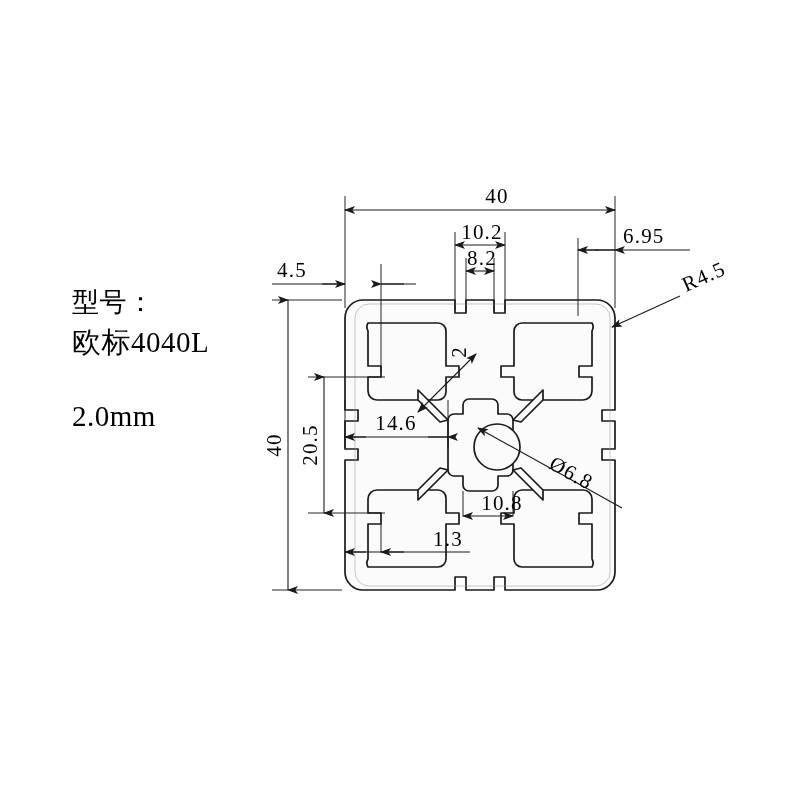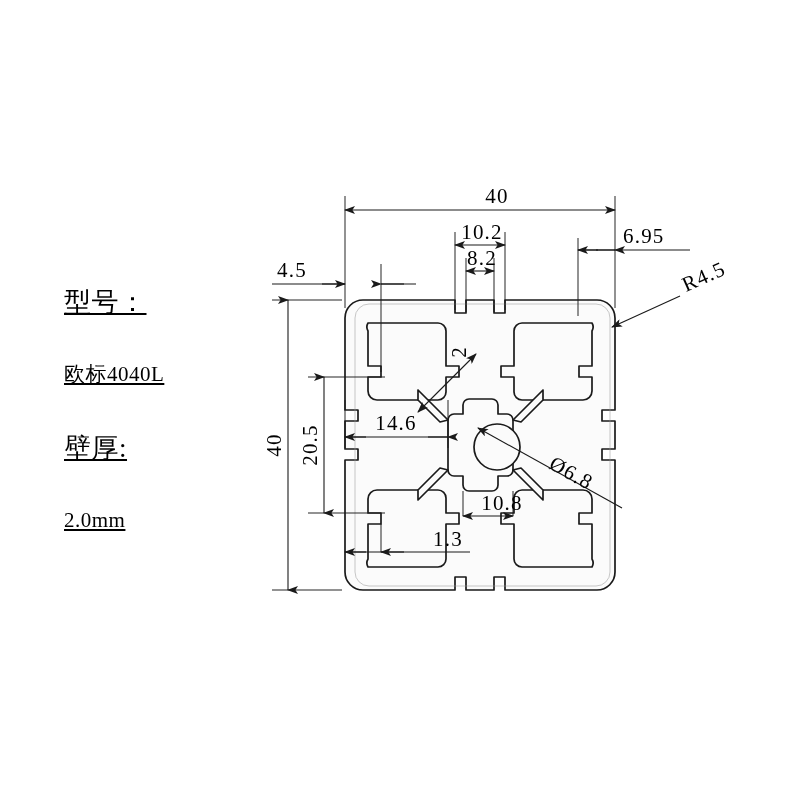--- a/index.html
+++ b/index.html
@@ -17,41 +17,39 @@
   }
   #root {
     position: relative;
     width: 800px;
     height: 800px;
     background: #ffffff;
   }
   
   .spec-block {
     position: absolute;
-    left: 64px;
+    left: 72px;
     top: 282px;
     width: 230px;
-    text-decoration: underline;
   }
   .spec-group {
     margin-bottom: 34px;
   }
   .spec-group:last-child { margin-bottom: 0; }
   .spec-label {
     font-size: 27px;
     line-height: 40px;
     letter-spacing: 0.5px;
     white-space: nowrap;
   }
   .spec-value {
-    font-size: 21px;
+    font-size: 29px;
     line-height: 40px;
     letter-spacing: 0.5px;
     white-space: nowrap;
-    margin-top: 32px;
   }
   
   #drawing {
     position: absolute;
     left: 0;
     top: 0;
     width: 800px;
     height: 800px;
   }
   .dimtext {
@@ -67,21 +65,20 @@
 <div id="root">
 
   <div class="spec-block">
 
     <div class="spec-group">
       <div class="spec-label">型号：</div>
       <div class="spec-value">欧标4040L</div>
     </div>
 
     <div class="spec-group">
-      <div class="spec-label">壁厚:</div>
       <div class="spec-value">2.0mm</div>
     </div>
 
     <div class="spec-group">
     </div>
 
   </div>
 
   <svg id="drawing" viewBox="0 0 800 800">
 

